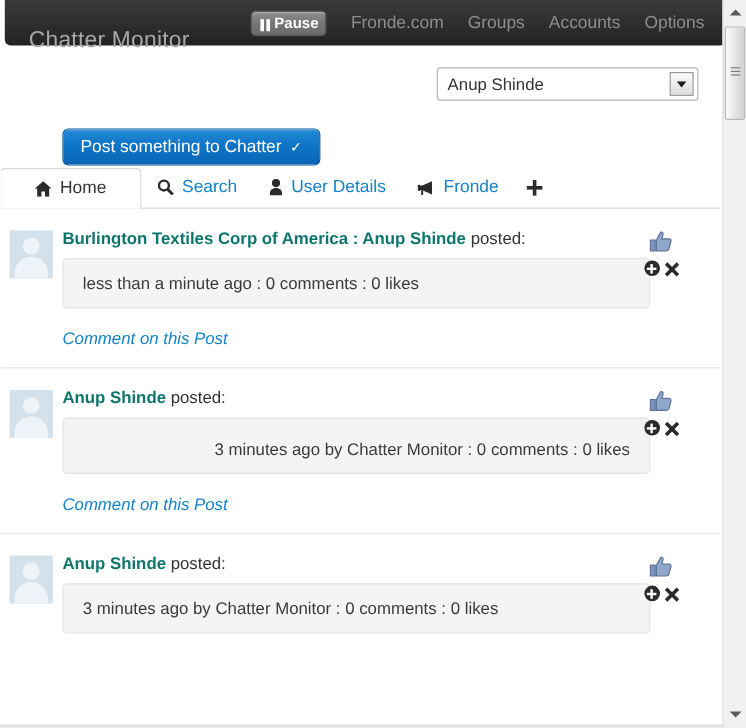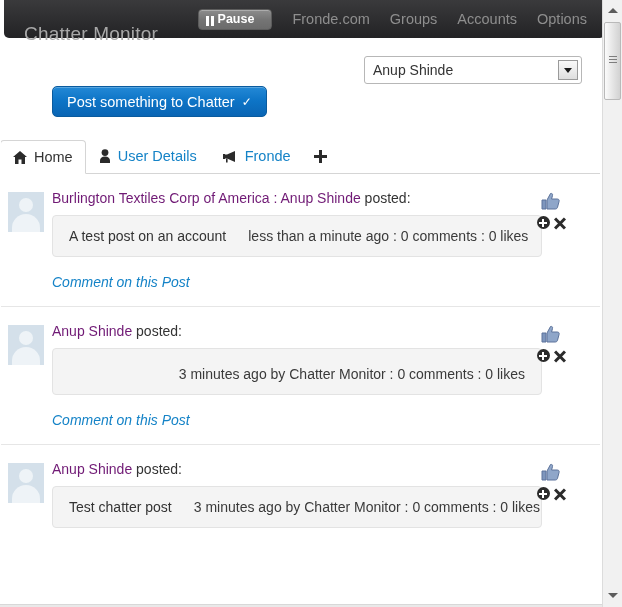--- a/index.html
+++ b/index.html
@@ -43,21 +43,21 @@
     margin-right: 18px;
     gap: 20px;
   }
   .pause-btn {
     display: inline-flex;
     align-items: flex-end;
     gap: 4px;
     background: linear-gradient(to bottom, #8d8d8d 0%, #757575 50%, #6b6b6b 100%);
     border: 1px solid #5c5c5c;
     border-radius: 4px;
-    padding: 2px 17px 3px 7px;
+    padding: 2px 6px 3px 7px;
     color: #ffffff;
     font-size: 12.5px;
     font-weight: bold;
     cursor: pointer;
     box-shadow: inset 0 1px 0 rgba(255,255,255,.28);
   }
   .pause-glyph {
     display: inline-block;
     width: 8px; height: 10px;
     position: relative;
@@ -115,21 +115,21 @@
   .caret-dn {
     width: 0; height: 0;
     border-left: 4px solid transparent;
     border-right: 4px solid transparent;
     border-top: 5px solid #1a1a1a;
   }
 
   
   .post-btn {
     position: absolute;
-    left: 52px; top: 86px;
+    left: 52px; top: 107px;
     height: 31px;
     padding: 0 14px;
     display: inline-flex;
     align-items: center;
     gap: 7px;
     background: linear-gradient(to bottom, #2389d6 0%, #0d74c6 48%, #0a65b4 100%);
     border: 1px solid #0a5b9e;
     border-radius: 5px;
     color: #ffffff;
     font-size: 14.5px;
@@ -160,21 +160,21 @@
     white-space: nowrap;
     position: relative;
   }
   .tab.active {
     color: #333333;
     background: #ffffff;
     border: 1px solid #d5d5d5;
     border-bottom: 1px solid #ffffff;
     border-radius: 4px 4px 0 0;
     margin-bottom: -1px;
-    padding: 0 12px;
+    padding: 0 28px;
   }
   .tab-icon { display: inline-flex; align-items: center; color: #2b2b2b; }
   .tab svg { display: block; }
   .tab-add {
     display: flex; align-items: center; justify-content: center;
     width: 34px; height: 34px;
     cursor: pointer;
   }
   .plus-glyph {
     position: relative; width: 13px; height: 13px;
@@ -220,21 +220,21 @@
     background: #eef3f7;
   }
 
   .post-head {
     margin-left: 52px;
     font-size: 14px;
     color: #333;
     padding-bottom: 9px;
     white-space: nowrap;
   }
-  .post-head .who { font-weight: normal; color: #701a75; }
+  .post-head .who { font-weight: bold; color: #0f766e; }
 
   .post-bubble {
     margin-left: 52px;
     margin-right: 58px;
     background: #f4f4f4;
     border: 1px solid #e3e3e3;
     border-radius: 4px;
     padding: 12px 16px;
     font-size: 14px;
     color: #333;
@@ -394,20 +394,29 @@
 
     <div class="tab active">
       <span class="tab-icon">
         <svg width="14" height="13" viewBox="0 0 14 13">
             <path fill="#2b2b2b" d="M7 0 0 6h2v7h3.5V8.5h3V13H12V6h2z"></path>
           </svg>
       </span>
       <span>Home</span>
     </div>
 
+    <div class="tab">
+      <span class="tab-icon">
+        <svg width="14" height="14" viewBox="0 0 14 14">
+            <circle cx="5.6" cy="5.6" r="4.1" fill="none" stroke="#2b2b2b" stroke-width="2"></circle>
+            <line x1="8.8" y1="8.8" x2="13" y2="13" stroke="#2b2b2b" stroke-width="2.4"></line>
+          </svg>
+      </span>
+      <span>Search</span>
+    </div>
 
     <div class="tab">
       <span class="tab-icon">
         <svg width="12" height="14" viewBox="0 0 12 14">
             <circle cx="6" cy="3.6" r="3.4" fill="#2b2b2b"></circle>
             <path fill="#2b2b2b" d="M6 7.6c-3.3 0-5 2-5 4.2V14h10v-2.2c0-2.2-1.7-4.2-5-4.2z"></path>
           </svg>
       </span>
       <span>User Details</span>
     </div>
@@ -439,21 +448,20 @@
           <span class="body"></span>
       </div>
       <div class="post-head">
         <span class="who">Burlington Textiles Corp of America</span>
         <span class="who"> : </span>
         <span class="who">Anup Shinde</span>
         <span>posted:</span>
       </div>
       <div class="post-bubble">
         <div class="bubble-line">
-          <span class="post-body">A test post on an account</span>
           <span class="post-meta">less than a minute ago : 0 comments : 0 likes</span>
         </div>
       </div>
       <a class="comment-link">Comment on this Post</a>
       <div class="post-actions">
         <span class="thumb-icon">
           <svg width="20" height="19" viewBox="0 0 20 19">
               <path fill="#7e96bd" stroke="#5d739b" stroke-width="1" d="M1 8h4v9H1z"></path>
               <path fill="#8fa6c9" stroke="#5d739b" stroke-width="1" d="M6 8l3.5-6.5c1.6-.4 2.4.6 2 2L10.6 7h5.6c1.5 0 2.3 1 1.9 2.3l-1.6 6c-.3 1-1 1.7-2.2 1.7H6z"></path>
             </svg>
@@ -508,21 +516,20 @@
       <div class="avatar">
         <span class="head"></span>
           <span class="body"></span>
       </div>
       <div class="post-head">
         <span class="who">Anup Shinde</span>
         <span>posted:</span>
       </div>
       <div class="post-bubble">
         <div class="bubble-line">
-          <span class="post-body">Test chatter post</span>
           <span class="post-meta">3 minutes ago by Chatter Monitor : 0 comments : 0 likes</span>
         </div>
       </div>
       <div class="post-actions">
         <span class="thumb-icon">
           <svg width="20" height="19" viewBox="0 0 20 19">
               <path fill="#7e96bd" stroke="#5d739b" stroke-width="1" d="M1 8h4v9H1z"></path>
               <path fill="#8fa6c9" stroke="#5d739b" stroke-width="1" d="M6 8l3.5-6.5c1.6-.4 2.4.6 2 2L10.6 7h5.6c1.5 0 2.3 1 1.9 2.3l-1.6 6c-.3 1-1 1.7-2.2 1.7H6z"></path>
             </svg>
         </span>

